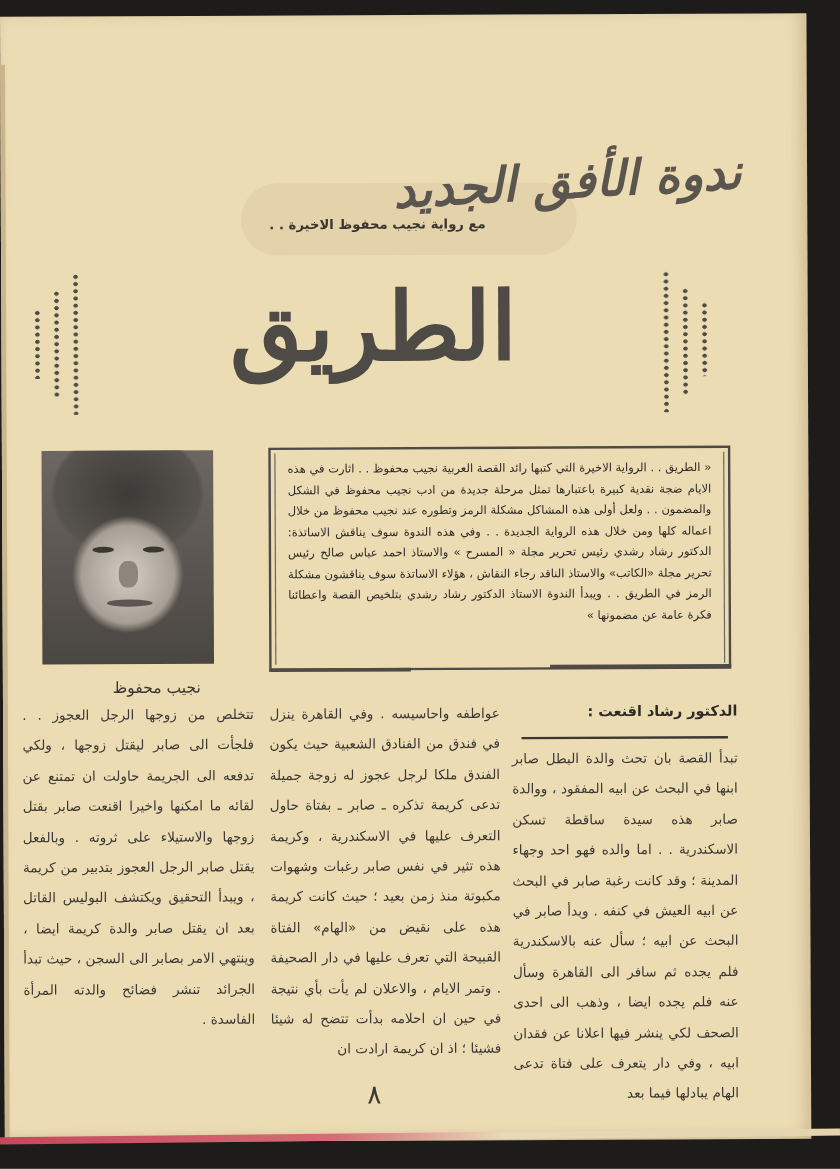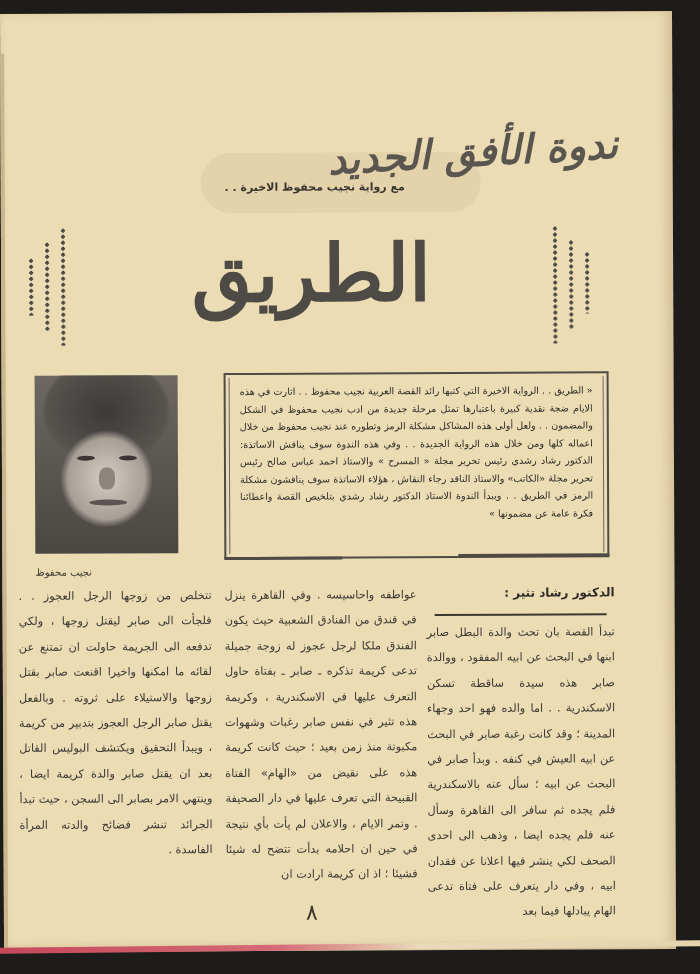--- a/index.html
+++ b/index.html
@@ -68,22 +68,22 @@
     background:
       radial-gradient(ellipse 45% 38% at 50% 58%, #d4cec4 0%, #a59f95 60%, transparent 72%),
       radial-gradient(ellipse 60% 40% at 50% 20%, #3d3a37 0%, #57534f 70%, transparent 75%),
       linear-gradient(180deg,#6c6761 0%, #4a4642 100%);
     overflow:hidden;
   }
   .photo .eye { position:absolute; width:18px; height:5px; background:#3a3733; border-radius:50%; top:80px; }
   .photo .nose { position:absolute; left:64px; top:92px; width:16px; height:22px; background:#8c867d; border-radius:40%; }
   .photo .mouth { position:absolute; left:54px; top:124px; width:38px; height:6px; background:#5b5651; border-radius:50%; }
   .photo-caption {
-    position:absolute; left:33px; top:553px; width:143px; text-align:left; direction:rtl;
-    font-size:10px; color:#3a3530;
+    position:absolute; left:22px; top:553px; width:143px; text-align:right; direction:rtl;
+    font-size:13px; color:#3a3530;
   }
   .col {
     position:absolute; direction:rtl; text-align:justify; text-align-last:right;
     font-size:11.3px; line-height:25.4px; color:#3b3733;
   }
   .col p { margin:0; }
   .col-1 { left:424px; top:582px; width:188px; }
   .col-2 { left:222px; top:570px; width:192px; }
   .col-3 { left:16px; top:570px; width:193px; }
   .speaker {
@@ -124,21 +124,21 @@
   <div class="box-underline-right"></div>
 
   <div class="photo">
     <div class="eye" style="left:42px;"></div>
     <div class="eye" style="left:84px;"></div>
     <div class="nose"></div>
     <div class="mouth"></div>
   </div>
   <div class="photo-caption">نجيب محفوظ</div>
 
-  <div class="speaker">الدكتور رشاد تثير :</div>
+  <div class="speaker">الدكتور رشاد اقنعت :</div>
   <div class="speaker-rule"></div>
 
   <div class="col col-1 body">
     <p>تبدأ القصة بان تحث والدة البطل صابر ابنها في البحث عن ابيه المفقود ، ووالدة صابر هذه سيدة ساقطة تسكن الاسكندرية . . اما والده فهو احد وجهاء المدينة ؛ وقد كانت رغبة صابر في البحث عن ابيه العيش في كنفه . وبدأ صابر في البحث عن ابيه ؛ سأل عنه بالاسكندرية فلم يجده ثم سافر الى القاهرة وسأل عنه فلم يجده ايضا ، وذهب الى احدى الصحف لكي ينشر فيها اعلانا عن فقدان ابيه ، وفي دار يتعرف على فتاة تدعى الهام يبادلها فيما بعد</p>
   </div>
   <div class="col col-2">
     <p>عواطفه واحاسيسه . وفي القاهرة ينزل في فندق من الفنادق الشعبية حيث يكون الفندق ملكا لرجل عجوز له زوجة جميلة تدعى كريمة تذكره ـ صابر ـ بفتاة حاول التعرف عليها في الاسكندرية ، وكريمة هذه تثير في نفس صابر رغبات وشهوات مكبوتة منذ زمن بعيد ؛ حيث كانت كريمة هذه على نقيض من «الهام» الفتاة القبيحة التي تعرف عليها في دار الصحيفة . وتمر الايام ، والاعلان لم يأت بأي نتيجة في حين ان احلامه بدأت تتضح له شيئا فشيئا ؛ اذ ان كريمة ارادت ان</p>
   </div>
   <div class="col col-3">
     <p>تتخلص من زوجها الرجل العجوز . . فلجأت الى صابر ليقتل زوجها ، ولكي تدفعه الى الجريمة حاولت ان تمتنع عن لقائه ما امكنها واخيرا اقنعت صابر بقتل زوجها والاستيلاء على ثروته . وبالفعل يقتل صابر الرجل العجوز بتدبير من كريمة ، ويبدأ التحقيق ويكتشف البوليس القاتل بعد ان يقتل صابر والدة كريمة ايضا ، وينتهي الامر بصابر الى السجن ، حيث تبدأ الجرائد تنشر فضائح والدته المرأة الفاسدة .</p>

